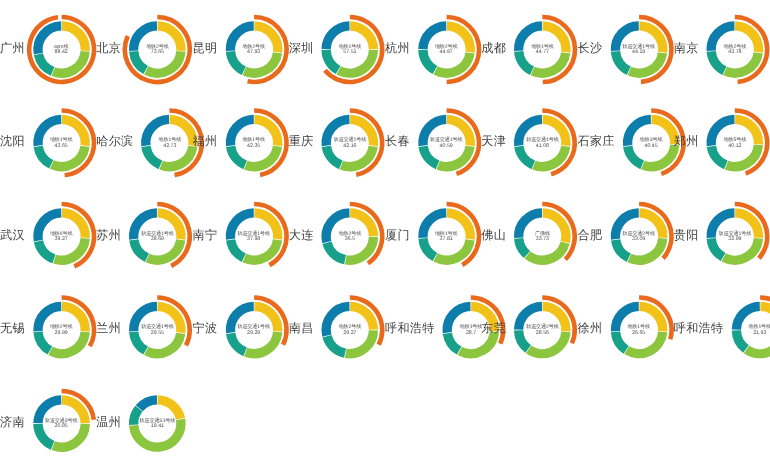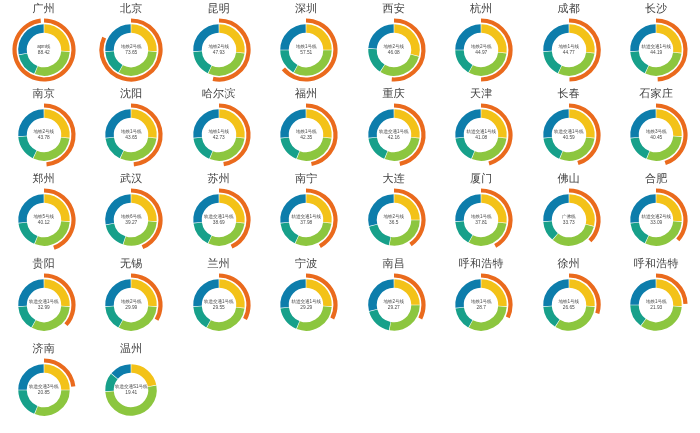--- a/index.html
+++ b/index.html
@@ -13,21 +13,21 @@
     display:grid;
     grid-template-columns:repeat(8, 87.5px);
     grid-template-rows:repeat(5, 85px);
     width:700px;height:425px;
     padding-top:2px;
     box-sizing:border-box;
   }
   .cell{
     position:relative;
     display:flex;
-    flex-direction:column;
+    flex-direction:row;
     align-items:center;
     justify-content:flex-start;
   }
   .city-name{
     font-size:11px;
     color:#404040;
     line-height:13px;
     height:14px;
     white-space:nowrap;
     letter-spacing:0.3px;
@@ -124,36 +124,20 @@
           <path d="M 11.50 32.70 A 21.5 21.5 0 0 1 32.70 11.50" fill="none" stroke="#0d7dab" stroke-width="8.5"></path>
           <path d="M 33.00 3.50 A 29.5 29.5 0 1 1 10.39 51.95" fill="none" stroke="#ea6a1d" stroke-width="4.2"></path>
         </svg>
         <div class="center-label">
           <span class="line-name">地铁1号线</span>
           <span class="line-value">57.51</span>
         </div>
       </div>
     </div>
     <div class="cell">
-      <div class="city-name">西安</div>
-      <div class="donut-wrap">
-        <svg width="66" height="66" viewBox="0 0 66 66">
-          <path d="M 33.30 11.50 A 21.5 21.5 0 0 1 53.90 38.06" fill="none" stroke="#f3c218" stroke-width="8.5"></path>
-          <path d="M 53.75 38.64 A 21.5 21.5 0 0 1 21.73 51.31" fill="none" stroke="#8cc63f" stroke-width="8.5"></path>
-          <path d="M 21.23 50.99 A 21.5 21.5 0 0 1 11.53 31.95" fill="none" stroke="#17a08a" stroke-width="8.5"></path>
-          <path d="M 11.56 31.35 A 21.5 21.5 0 0 1 32.70 11.50" fill="none" stroke="#0d7dab" stroke-width="8.5"></path>
-          <path d="M 33.00 3.50 A 29.5 29.5 0 1 1 30.78 62.42" fill="none" stroke="#ea6a1d" stroke-width="4.2"></path>
-        </svg>
-        <div class="center-label">
-          <span class="line-name">地铁2号线</span>
-          <span class="line-value">46.08</span>
-        </div>
-      </div>
-    </div>
-    <div class="cell">
       <div class="city-name">杭州</div>
       <div class="donut-wrap">
         <svg width="66" height="66" viewBox="0 0 66 66">
           <path d="M 33.30 11.50 A 21.5 21.5 0 0 1 54.37 35.40" fill="none" stroke="#f3c218" stroke-width="8.5"></path>
           <path d="M 54.29 35.99 A 21.5 21.5 0 0 1 22.91 51.98" fill="none" stroke="#8cc63f" stroke-width="8.5"></path>
           <path d="M 22.38 51.69 A 21.5 21.5 0 0 1 11.50 33.30" fill="none" stroke="#17a08a" stroke-width="8.5"></path>
           <path d="M 11.50 32.70 A 21.5 21.5 0 0 1 32.70 11.50" fill="none" stroke="#0d7dab" stroke-width="8.5"></path>
           <path d="M 33.00 3.50 A 29.5 29.5 0 0 1 33.06 62.50" fill="none" stroke="#ea6a1d" stroke-width="4.2"></path>
         </svg>
         <div class="center-label">
@@ -268,48 +252,48 @@
           <path d="M 11.63 35.40 A 21.5 21.5 0 0 1 32.70 11.50" fill="none" stroke="#0d7dab" stroke-width="8.5"></path>
           <path d="M 33.00 3.50 A 29.5 29.5 0 0 1 38.81 61.92" fill="none" stroke="#ea6a1d" stroke-width="4.2"></path>
         </svg>
         <div class="center-label">
           <span class="line-name">轨道交通1号线</span>
           <span class="line-value">42.16</span>
         </div>
       </div>
     </div>
     <div class="cell">
+      <div class="city-name">长春</div>
+      <div class="donut-wrap">
+        <svg width="66" height="66" viewBox="0 0 66 66">
+          <path d="M 33.30 11.50 A 21.5 21.5 0 0 1 54.37 35.40" fill="none" stroke="#f3c218" stroke-width="8.5"></path>
+          <path d="M 54.29 35.99 A 21.5 21.5 0 0 1 25.37 53.10" fill="none" stroke="#8cc63f" stroke-width="8.5"></path>
+          <path d="M 24.81 52.88 A 21.5 21.5 0 0 1 11.71 35.99" fill="none" stroke="#17a08a" stroke-width="8.5"></path>
+          <path d="M 11.63 35.40 A 21.5 21.5 0 0 1 32.70 11.50" fill="none" stroke="#0d7dab" stroke-width="8.5"></path>
+          <path d="M 33.00 3.50 A 29.5 29.5 0 0 1 41.94 61.11" fill="none" stroke="#ea6a1d" stroke-width="4.2"></path>
+        </svg>
+        <div class="center-label">
+          <span class="line-name">轨道交通1号线</span>
+          <span class="line-value">40.59</span>
+        </div>
+      </div>
+    </div>
+    <div class="cell">
       <div class="city-name">天津</div>
       <div class="donut-wrap">
         <svg width="66" height="66" viewBox="0 0 66 66">
           <path d="M 33.30 11.50 A 21.5 21.5 0 0 1 54.37 35.40" fill="none" stroke="#f3c218" stroke-width="8.5"></path>
           <path d="M 54.29 35.99 A 21.5 21.5 0 0 1 25.37 53.10" fill="none" stroke="#8cc63f" stroke-width="8.5"></path>
           <path d="M 24.81 52.88 A 21.5 21.5 0 0 1 11.71 35.99" fill="none" stroke="#17a08a" stroke-width="8.5"></path>
           <path d="M 11.63 35.40 A 21.5 21.5 0 0 1 32.70 11.50" fill="none" stroke="#0d7dab" stroke-width="8.5"></path>
           <path d="M 33.00 3.50 A 29.5 29.5 0 0 1 40.97 61.40" fill="none" stroke="#ea6a1d" stroke-width="4.2"></path>
         </svg>
         <div class="center-label">
           <span class="line-name">轨道交通1号线</span>
           <span class="line-value">41.08</span>
-        </div>
-      </div>
-    </div>
-    <div class="cell">
-      <div class="city-name">长春</div>
-      <div class="donut-wrap">
-        <svg width="66" height="66" viewBox="0 0 66 66">
-          <path d="M 33.30 11.50 A 21.5 21.5 0 0 1 54.37 35.40" fill="none" stroke="#f3c218" stroke-width="8.5"></path>
-          <path d="M 54.29 35.99 A 21.5 21.5 0 0 1 25.37 53.10" fill="none" stroke="#8cc63f" stroke-width="8.5"></path>
-          <path d="M 24.81 52.88 A 21.5 21.5 0 0 1 11.71 35.99" fill="none" stroke="#17a08a" stroke-width="8.5"></path>
-          <path d="M 11.63 35.40 A 21.5 21.5 0 0 1 32.70 11.50" fill="none" stroke="#0d7dab" stroke-width="8.5"></path>
-          <path d="M 33.00 3.50 A 29.5 29.5 0 0 1 41.94 61.11" fill="none" stroke="#ea6a1d" stroke-width="4.2"></path>
-        </svg>
-        <div class="center-label">
-          <span class="line-name">轨道交通1号线</span>
-          <span class="line-value">40.59</span>
         </div>
       </div>
     </div>
     <div class="cell">
       <div class="city-name">石家庄</div>
       <div class="donut-wrap">
         <svg width="66" height="66" viewBox="0 0 66 66">
           <path d="M 33.30 11.50 A 21.5 21.5 0 0 1 54.47 34.05" fill="none" stroke="#f3c218" stroke-width="8.5"></path>
           <path d="M 54.44 34.65 A 21.5 21.5 0 0 1 25.37 53.10" fill="none" stroke="#8cc63f" stroke-width="8.5"></path>
           <path d="M 24.81 52.88 A 21.5 21.5 0 0 1 11.71 35.99" fill="none" stroke="#17a08a" stroke-width="8.5"></path>
@@ -540,20 +524,36 @@
           <path d="M 11.63 35.40 A 21.5 21.5 0 0 1 32.70 11.50" fill="none" stroke="#0d7dab" stroke-width="8.5"></path>
           <path d="M 33.00 3.50 A 29.5 29.5 0 0 1 59.78 45.37" fill="none" stroke="#ea6a1d" stroke-width="4.2"></path>
         </svg>
         <div class="center-label">
           <span class="line-name">地铁1号线</span>
           <span class="line-value">28.7</span>
         </div>
       </div>
     </div>
     <div class="cell">
+      <div class="city-name">东莞</div>
+      <div class="donut-wrap">
+        <svg width="66" height="66" viewBox="0 0 66 66">
+          <path d="M 33.30 11.50 A 21.5 21.5 0 0 1 54.47 34.05" fill="none" stroke="#f3c218" stroke-width="8.5"></path>
+          <path d="M 54.44 34.65 A 21.5 21.5 0 0 1 20.61 50.57" fill="none" stroke="#8cc63f" stroke-width="8.5"></path>
+          <path d="M 20.12 50.22 A 21.5 21.5 0 0 1 11.50 33.30" fill="none" stroke="#17a08a" stroke-width="8.5"></path>
+          <path d="M 11.50 32.70 A 21.5 21.5 0 0 1 32.70 11.50" fill="none" stroke="#0d7dab" stroke-width="8.5"></path>
+          <path d="M 33.00 3.50 A 29.5 29.5 0 0 1 59.90 45.11" fill="none" stroke="#ea6a1d" stroke-width="4.2"></path>
+        </svg>
+        <div class="center-label">
+          <span class="line-name">轨道交通2号线</span>
+          <span class="line-value">28.56</span>
+        </div>
+      </div>
+    </div>
+    <div class="cell">
       <div class="city-name">徐州</div>
       <div class="donut-wrap">
         <svg width="66" height="66" viewBox="0 0 66 66">
           <path d="M 33.30 11.50 A 21.5 21.5 0 0 1 54.47 34.05" fill="none" stroke="#f3c218" stroke-width="8.5"></path>
           <path d="M 54.44 34.65 A 21.5 21.5 0 0 1 21.73 51.31" fill="none" stroke="#8cc63f" stroke-width="8.5"></path>
           <path d="M 21.23 50.99 A 21.5 21.5 0 0 1 11.56 34.65" fill="none" stroke="#17a08a" stroke-width="8.5"></path>
           <path d="M 11.53 34.05 A 21.5 21.5 0 0 1 32.70 11.50" fill="none" stroke="#0d7dab" stroke-width="8.5"></path>
           <path d="M 33.00 3.50 A 29.5 29.5 0 0 1 61.27 41.43" fill="none" stroke="#ea6a1d" stroke-width="4.2"></path>
         </svg>
         <div class="center-label">

